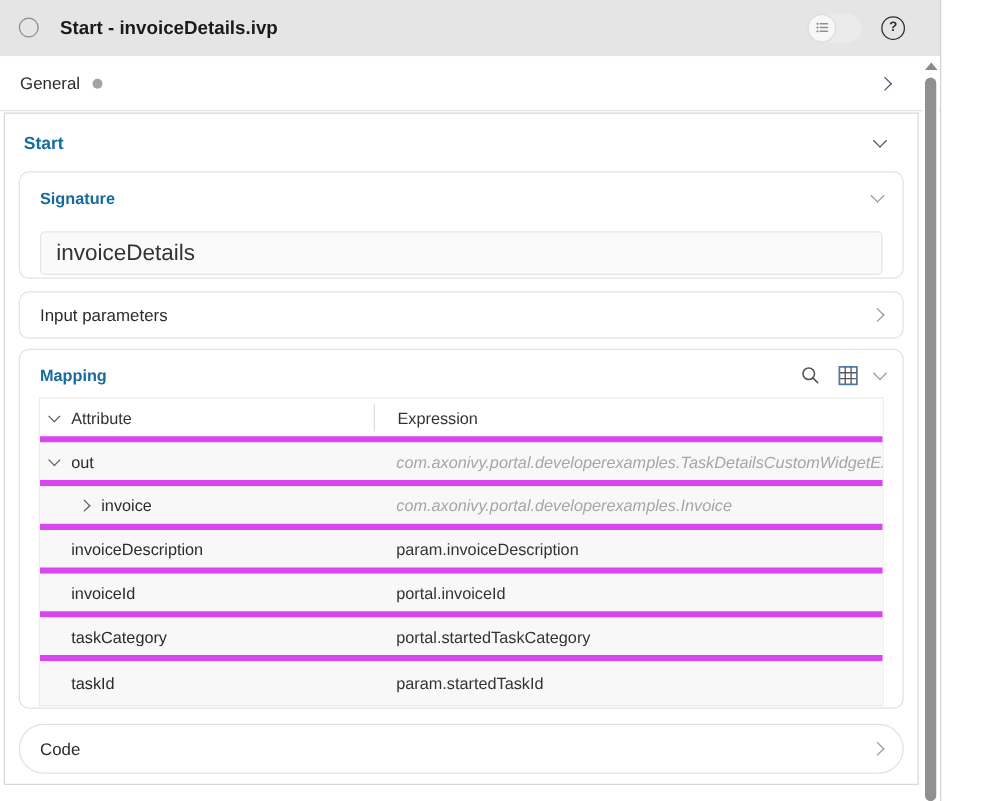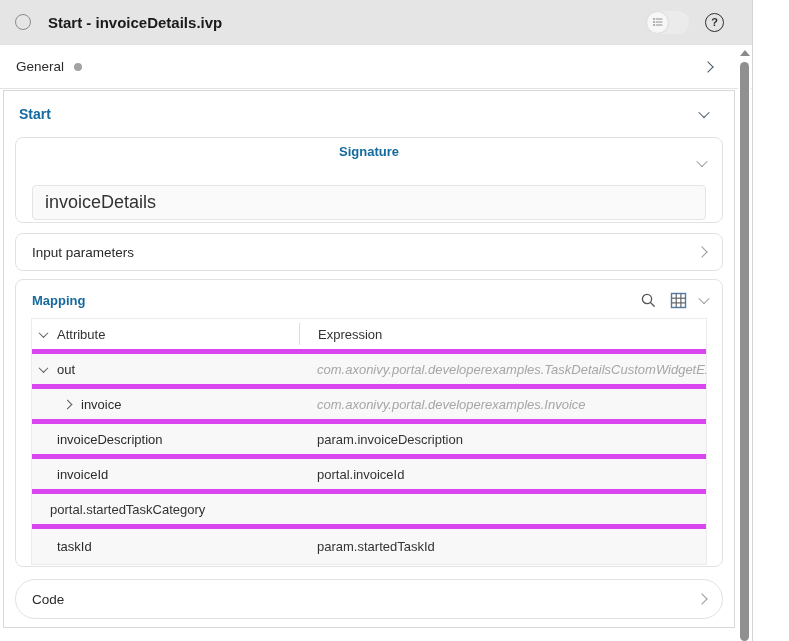--- a/index.html
+++ b/index.html
@@ -41,21 +41,21 @@
     border:1px solid #d8d8d8; background:#fff; }
   .start-row { height:46px; display:flex; align-items:center; padding:0 26px 0 15px; cursor:pointer; }
   .start-title { font-size:14px; font-weight:600; color:#156a9e; }
 
   .card { margin:0 11px; border:1px solid #e2e2e2; border-radius:8px; background:#fff; }
   .card-head { display:flex; align-items:center; padding:0 16px; cursor:pointer; }
   .blue-label { font-size:13px; font-weight:600; color:#156a9e; }
   .plain-label { font-size:13.5px; color:#2b2b2b; }
 
   .card-signature { height:86px; }
-  .card-signature .card-head { height:34px; padding-top:6px;flex-direction:column; }
+  .card-signature .card-head { height:34px; padding-top:6px; }
   .sig-input { display:block; width:calc(100% - 32px); margin:13px 16px 0; height:35px;
     background:#fafafa; border:1px solid #e5e5e5; border-radius:4px; font-size:18px; color:#333;
     padding:0 12px; font-family:inherit; outline:none; }
 
   .card-inputparams { height:38px; margin-top:10px; }
   .card-inputparams .card-head { height:100%; }
 
   .card-mapping { height:288px; margin-top:8px; }
   .map-head { display:flex; align-items:center; height:36px; padding:4px 14px 0 16px;gap:40px; }
   .map-icons { margin-left:auto; display:flex; align-items:center; gap:13px; }
@@ -202,20 +202,24 @@
 
   <div class="trow">
     <span class="cell-attr" style="--indent: 0px;">
       <span class="chev tbl hidden"></span>
       <span class="attr">invoiceId</span>
     </span>
     <span class="cell-expr expr">portal.invoiceId</span>
   </div>
 
   <div class="trow">
+    <span class="cell-attr" style="--indent: 0px;">
+      <span class="chev tbl hidden"></span>
+      <span class="attr">taskCategory</span>
+    </span>
     <span class="cell-expr expr">portal.startedTaskCategory</span>
   </div>
 
   <div class="trow">
     <span class="cell-attr" style="--indent: 0px;">
       <span class="chev tbl hidden"></span>
       <span class="attr">taskId</span>
     </span>
     <span class="cell-expr expr">param.startedTaskId</span>
   </div>

